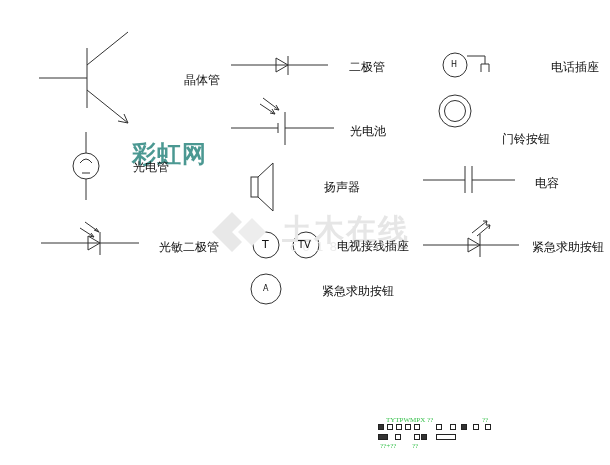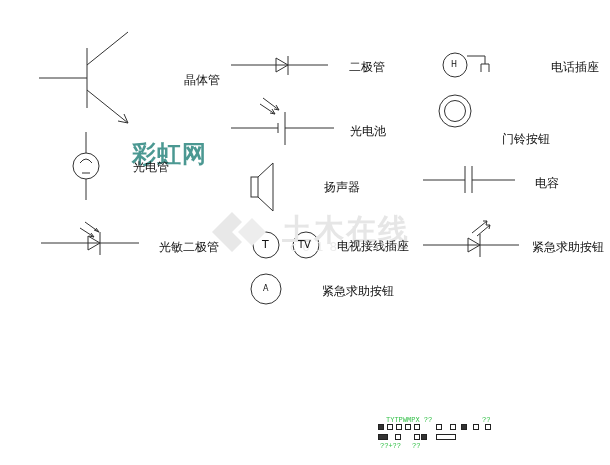--- a/index.html
+++ b/index.html
@@ -6,21 +6,21 @@
   body { width:610px; height:465px; position:relative; overflow:hidden;
          font-family:"DejaVu Sans", sans-serif; }
   svg.canvas { position:absolute; left:0; top:0; }
   .lbl { position:absolute; font-size:12px; color:#111; white-space:nowrap; line-height:1; }
   .wm1 { position:absolute; left:132px; top:138px; font-size:24px; font-weight:bold;
          color:#0f766e; opacity:0.75; letter-spacing:1px; }
   .wm2 { position:absolute; left:282px; top:210px; font-size:30px; font-weight:bold;
          color:#e6e6e6; letter-spacing:2px; }
   .wm2sub { position:absolute; left:290px; top:240px; font-size:12px; color:#ececec; letter-spacing:6px;text-align:right; }
   .legend { position:absolute; left:378px; top:416px; width:130px; height:40px; }
-  .lg-txt { position:absolute; font-size:7px; color:#35c04a; white-space:nowrap; font-family:Liberation Mono, monospace; }
+  .lg-txt { position:absolute; font-size:7px; color:#35c04a; white-space:nowrap; font-family:Liberation Serif, serif; }
   .box { position:absolute; width:6px; height:6px; border:1px solid #222; background:#fff; box-sizing:border-box; }
   .box.f { background:#333; }
 </style>
 </head>
 <body>
 
 <svg class="canvas" width="610" height="465" viewBox="0 0 610 465">
   <g stroke="#333" stroke-width="1" fill="none">
 
     <g>

